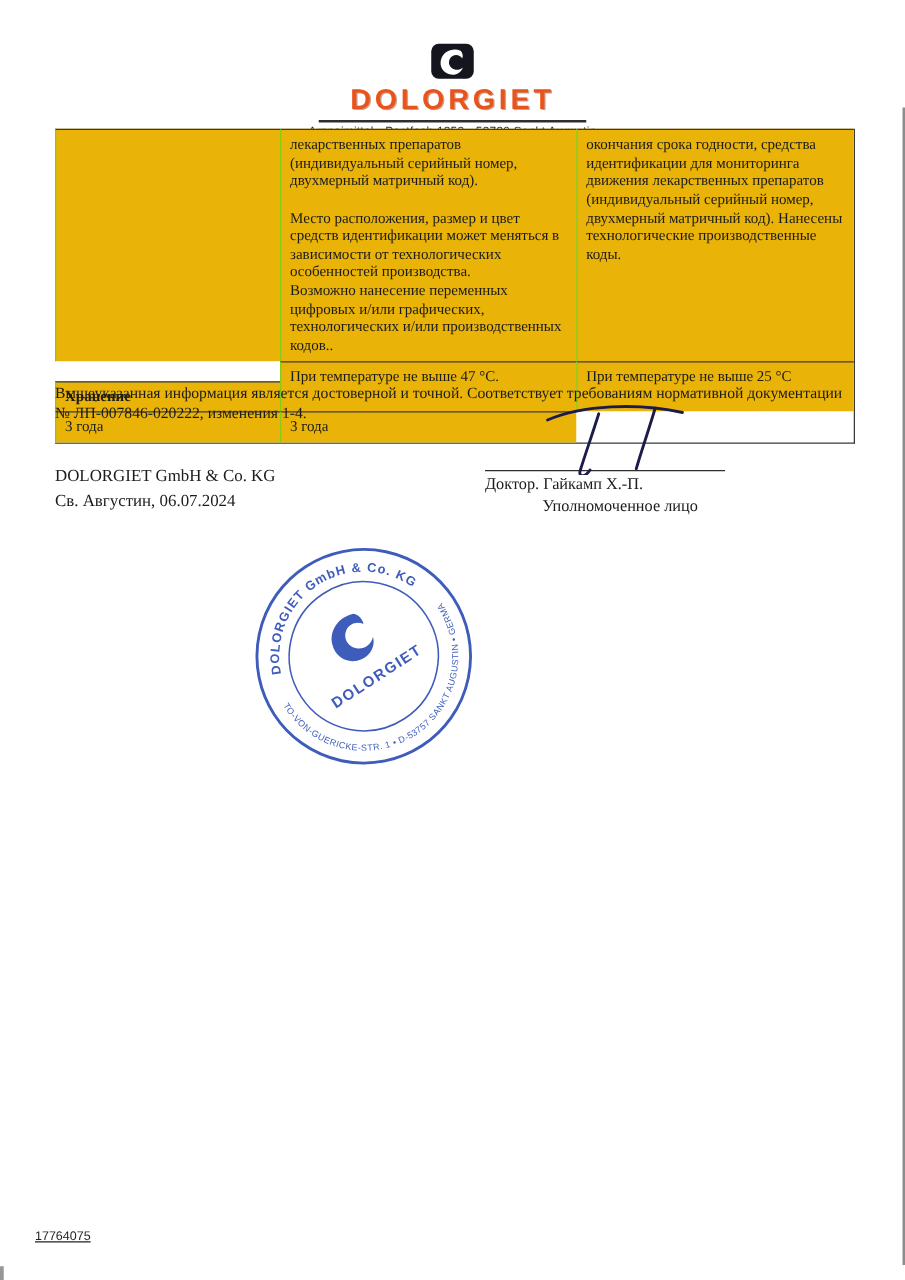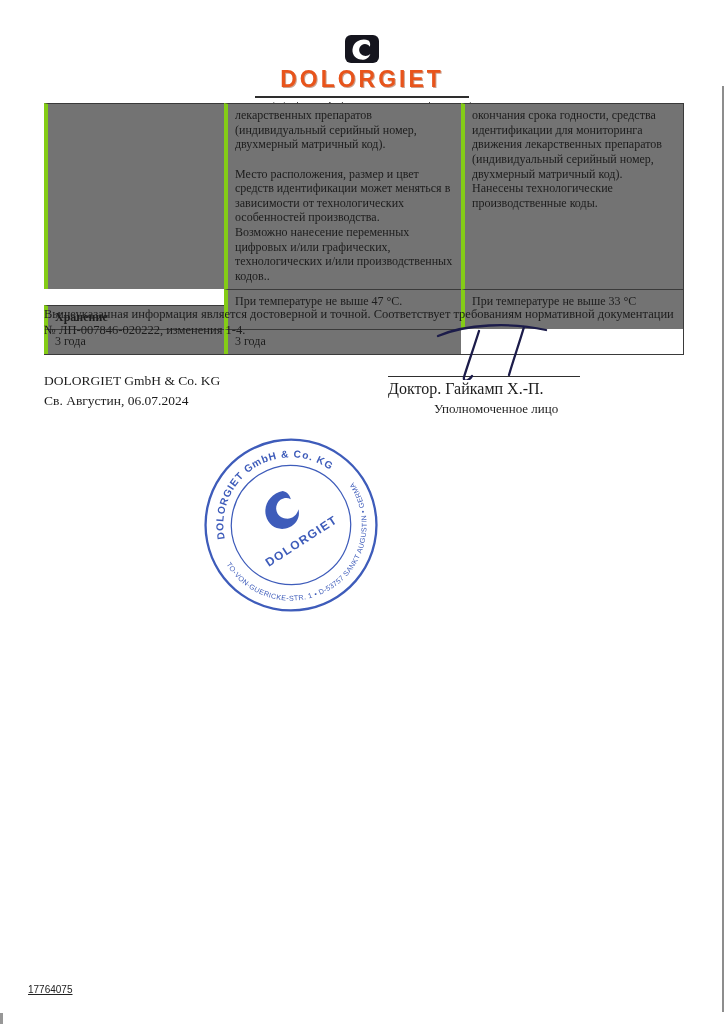--- a/index.html
+++ b/index.html
@@ -28,36 +28,36 @@
   }
 
   
   .doc-table {
     position:absolute; top:103px; left:44px; width:639px;
     display:grid; grid-template-columns: 180px 237px 222px;
     border-right:1px solid #3a3a3a; border-bottom:1px solid #3a3a3a;
     font-size:12px; line-height:1.22;
   }
   .cell {
-    border-left:4px solid #84cc16; border-top:1px solid #3a3a3a;
-    padding:4px 7px 5px 7px; background:#737373;
+    border-left:1px solid #84cc16; border-top:1px solid #3a3a3a;
+    padding:4px 7px 5px 7px; background:#eab308;
   }
   .cell-tall { min-height:146px; }
   .cell-pre { white-space:pre-line; }
   .cell-label { font-weight:bold;margin-top:16px; }
 
   
   .statement { position:absolute; top:306px; left:44px; width:640px; font-size:12.5px; line-height:1.28; }
 
   
   .sign-left { position:absolute; top:371px; left:44px; font-size:13.5px; line-height:1.45; }
   .sign-right { position:absolute; top:332px; left:388px; width:192px; }
   .signature-svg { position:absolute; left:36px; top:-12px; }
   .sign-line { border-top:1.2px solid #2e2e2e; margin-top:44px; }
-  .sign-name { font-size:16px; line-height:1.4; padding-top:1px; }
+  .sign-name { font-size:13px; line-height:1.4; padding-top:1px; }
   .sign-role { font-size:13px; line-height:1.4;margin-left:46px; }
 
   
   .stamp {
     position:absolute; left:202px; top:436px; width:178px; height:178px;
     transform: rotate(-33deg); opacity:.93;
   }
 
   
   .doc-number { position:absolute; left:28px; top:984px; font-family:"Liberation Sans", sans-serif; font-size:10px; color:#222;text-decoration:underline; }
@@ -82,21 +82,21 @@
   <div class="doc-table">
     <div class="cell cell-tall"></div>
     <div class="cell cell-tall cell-pre">лекарственных препаратов (индивидуальный серийный номер, двухмерный матричный код).
 
 Место расположения, размер и цвет средств идентификации может меняться в зависимости от технологических особенностей производства.
 Возможно нанесение переменных цифровых и/или графических, технологических и/или производственных кодов..</div>
     <div class="cell cell-tall cell-pre">окончания срока годности, средства идентификации для мониторинга движения лекарственных препаратов (индивидуальный серийный номер, двухмерный матричный код). Нанесены технологические производственные коды.</div>
 
     <div class="cell cell-label">Хранение</div>
     <div class="cell">При температуре не выше 47 °С.</div>
-    <div class="cell">При температуре не выше 33 °С</div>
+    <div class="cell">При температуре не выше 25 °С</div>
 
     <div class="cell">3 года</div>
     <div class="cell">3 года</div>
   </div>
 
   <div class="statement">Вышеуказанная информация является достоверной и точной. Соответствует требованиям нормативной документации № ЛП-007846-020222, изменения 1-4.</div>
 
   <div class="sign-left">
     <div>DOLORGIET GmbH &amp; Co. KG</div>
     <div>Св. Августин, 06.07.2024</div>

